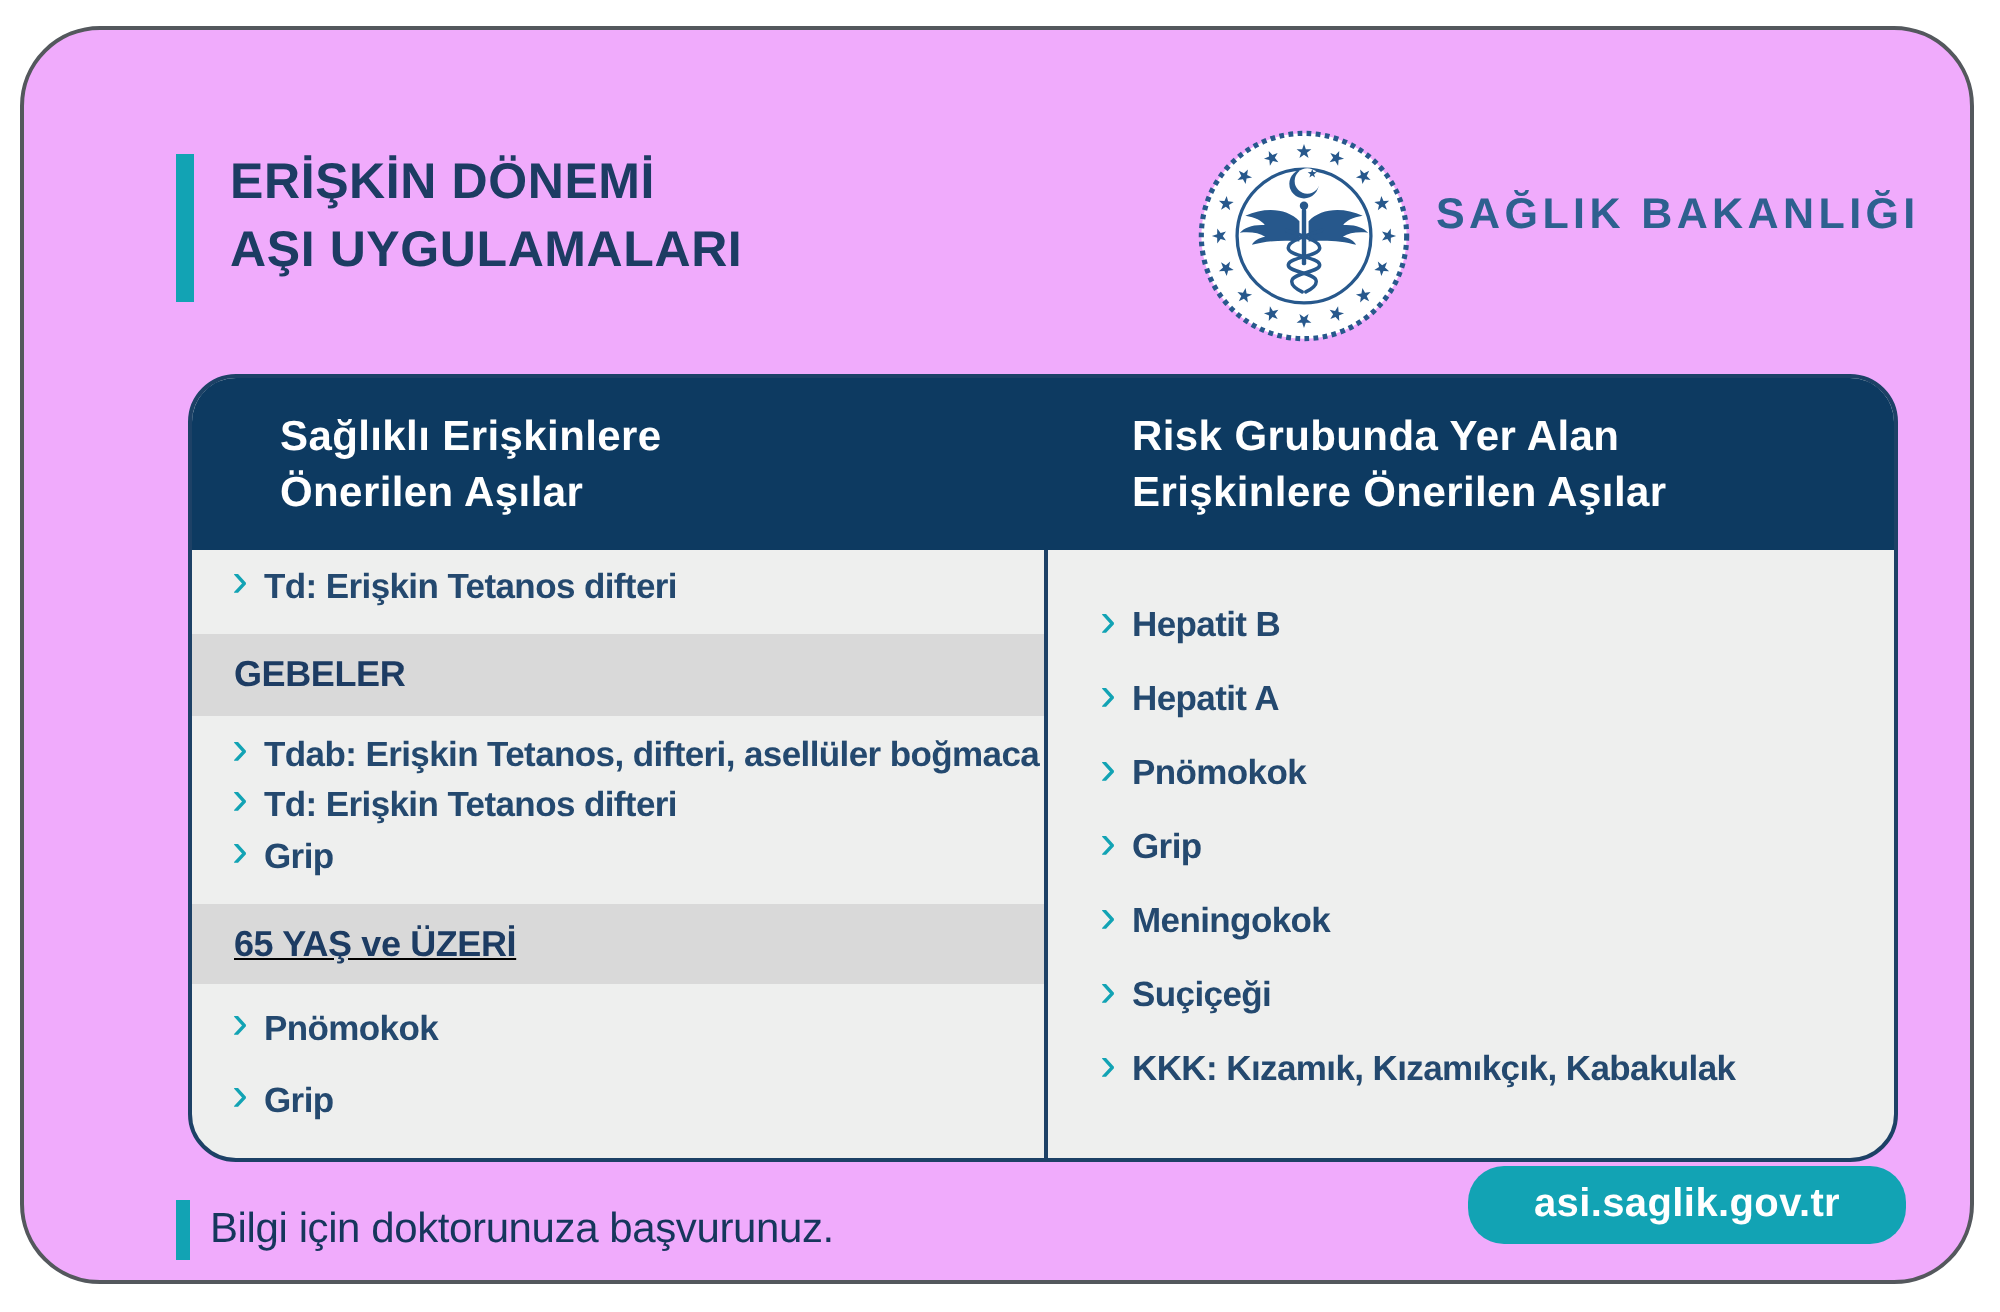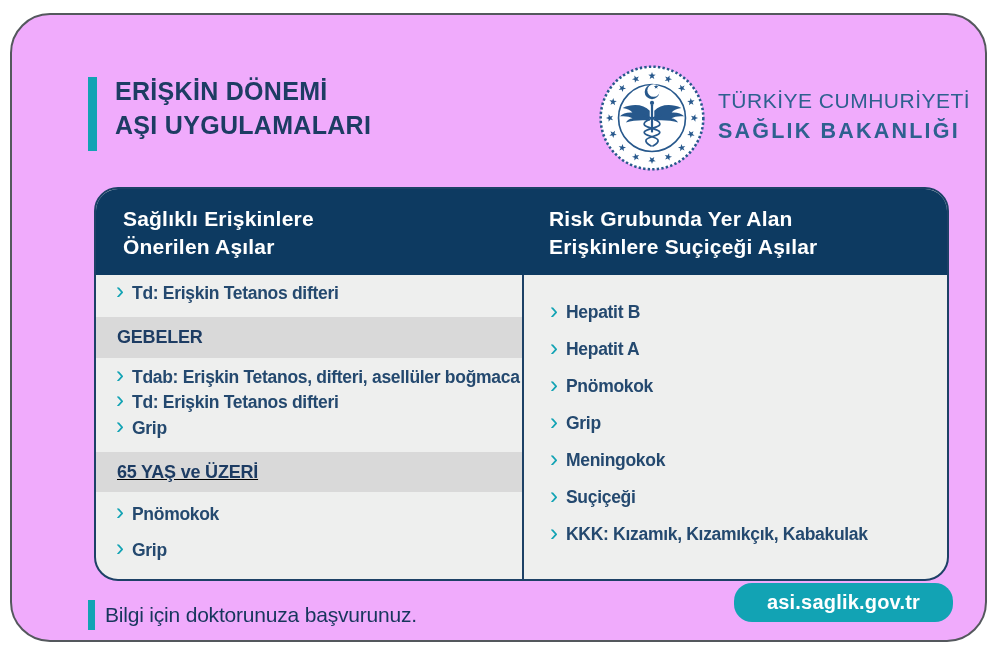--- a/index.html
+++ b/index.html
@@ -19,21 +19,21 @@
   .ministry { position:absolute; left:706px; top:74px; color:#2e608f; }
   .ministry .l1 { font-size:21px; letter-spacing:0.5px; font-weight:400; }
   .ministry .l2 { font-size:21.5px; font-weight:bold; letter-spacing:2.2px; margin-top:6px; }
 
   
   .table { position:absolute; left:82px; top:172px; width:855px; height:394px;
            background:#eeefee; border:2px solid #1d4166; border-radius:24px; overflow:hidden; }
   .thead { display:flex; height:86px; background:#0d3a61; }
   .th { color:#fff; font-weight:bold; font-size:21px; line-height:28px; letter-spacing:0.2px;
         padding:16px 0 0 27px; }
-  .th.left { width:426px; }
+  .th.left { width:426px;margin-left:17px; }
   .th.right { flex:1; }
   .tbody { position:relative; height:304px; }
   .divider { position:absolute; left:426px; top:0; bottom:0; width:2px; background:#1d4166; }
 
   .item { position:absolute; display:flex; align-items:center; white-space:nowrap; }
   .chev { color:#12a3b4; font-size:24px; line-height:20px; margin-right:8px; font-weight:400;
           position:relative; top:-2px; }
   .itxt { color:#24496f; font-weight:bold; font-size:17.5px; letter-spacing:-0.3px; }
 
   .band { position:absolute; left:0; width:426px; background:#d9d9d9; display:flex; align-items:center;
@@ -106,33 +106,32 @@
       <circle cx="60" cy="43.5" r="2.3"></circle>
       <rect x="58.8" y="45" width="2.4" height="31" rx="1.2"></rect>
       <path d="M57.5,52 C51,45 39,44 28,49 C33.5,50 36.8,51.6 38.6,54 C32,53.6 27.6,55.4 25,58.2 C31,57.6 35.6,58.4 38.8,60.4 C35.2,61 32.8,62.6 31.6,64.8 C39,62.6 50,62 57.5,63 Z"></path>
       <path d="M57.5,52 C51,45 39,44 28,49 C33.5,50 36.8,51.6 38.6,54 C32,53.6 27.6,55.4 25,58.2 C31,57.6 35.6,58.4 38.8,60.4 C35.2,61 32.8,62.6 31.6,64.8 C39,62.6 50,62 57.5,63 Z" transform="translate(120 0) scale(-1 1)"></path>
       <path d="M50.5,57 C60,60 69.5,63 68.5,67 C67.5,71 52.5,71.5 51.5,75.5 C50.5,79.5 65,80 66.5,84 C67.5,86.8 64,89 61,90.5" stroke="#27588c" stroke-width="1.9" fill="none" stroke-linecap="round"></path>
       <path d="M69.5,57 C60,60 50.5,63 51.5,67 C52.5,71 67.5,71.5 68.5,75.5 C69.5,79.5 55,80 53.5,84 C52.5,86.8 56,89 59,90.5" stroke="#27588c" stroke-width="1.9" fill="none" stroke-linecap="round"></path>
     </g>
   </svg>
 
   <div class="ministry">
-    <div class="l1">TÜRKİYE CUMHURİYETİ</div>
     <div class="l2">SAĞLIK BAKANLIĞI</div>
   </div>
 
   <div class="table">
     <div class="thead">
       <div class="th left">
         <div>Sağlıklı Erişkinlere</div>
         <div>Önerilen Aşılar</div>
       </div>
       <div class="th right">
         <div>Risk Grubunda Yer Alan</div>
-        <div>Erişkinlere Suçiçeği Aşılar</div>
+        <div>Erişkinlere Önerilen Aşılar</div>
       </div>
     </div>
 
     <div class="tbody">
       <div class="divider"></div>
 
       <div class="item li1">
         <span class="chev">›</span>
         <span class="itxt">Td: Erişkin Tetanos difteri</span>
       </div>

